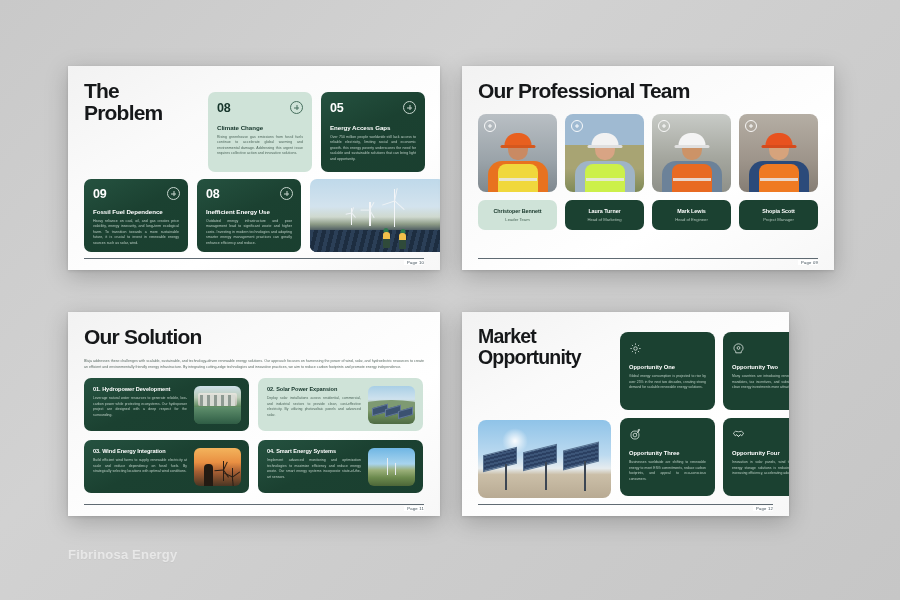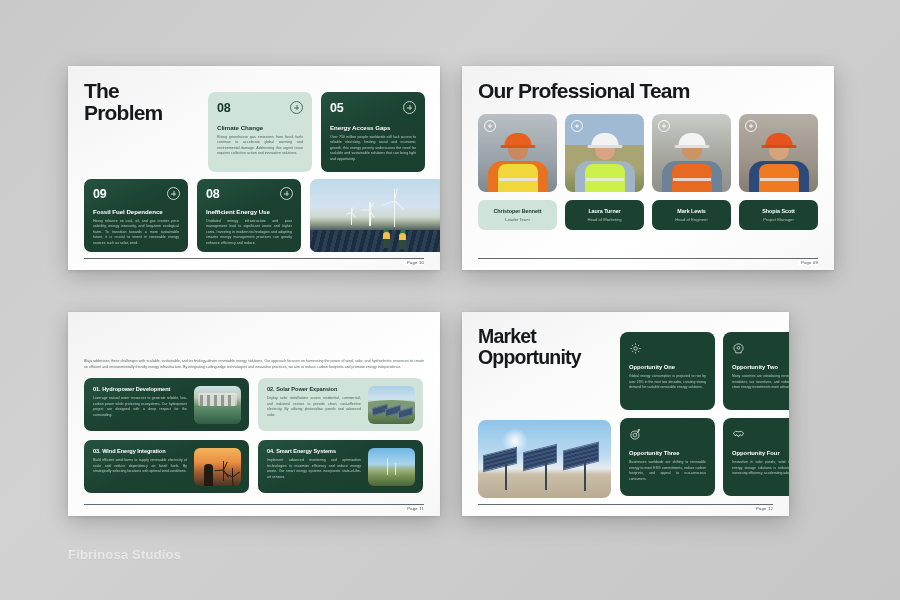--- a/index.html
+++ b/index.html
@@ -463,20 +463,21 @@
         </div>
       </div>
 
       <div class="footer-rule"></div>
       <div class="page-num">Page 09</div>
     </div>
   </div>
 
   <div class="slide s3">
     <div class="inner">
+      <div class="title">Our Solution</div>
 
       <div class="intro">Bluja addresses these challenges with scalable, sustainable, and technology-driven renewable energy solutions. Our approach focuses on harnessing the power of wind, solar, and hydroelectric resources to create an efficient and environmentally friendly energy infrastructure. By integrating cutting-edge technologies and innovative practices, we aim to reduce carbon footprints and promote energy independence.</div>
 
       <div class="sol-grid">
         <div class="card dark sol-card">
           <div class="sol-text">
             <div class="hdg">01. Hydropower Development</div>
             <div class="body">Leverage natural water resources to generate reliable, low-carbon power while protecting ecosystems. Our hydropower project are designed with a deep respect for the surrounding.</div>
           </div>
           <div class="sol-thumb">
@@ -607,14 +608,14 @@
           <div class="panel" style="left:64%;top:33%;width:36px;height:20px"></div>
           <div class="post" style="left:80%;top:52%;height:30px"></div>
         </div>
       </div>
 
       <div class="footer-rule"></div>
       <div class="page-num">Page 12</div>
     </div>
   </div>
 
-  <div class="watermark">Fibrinosa Studios</div>
+  <div class="watermark">Fibrinosa Energy</div>
 </div>
 
 </body></html>

